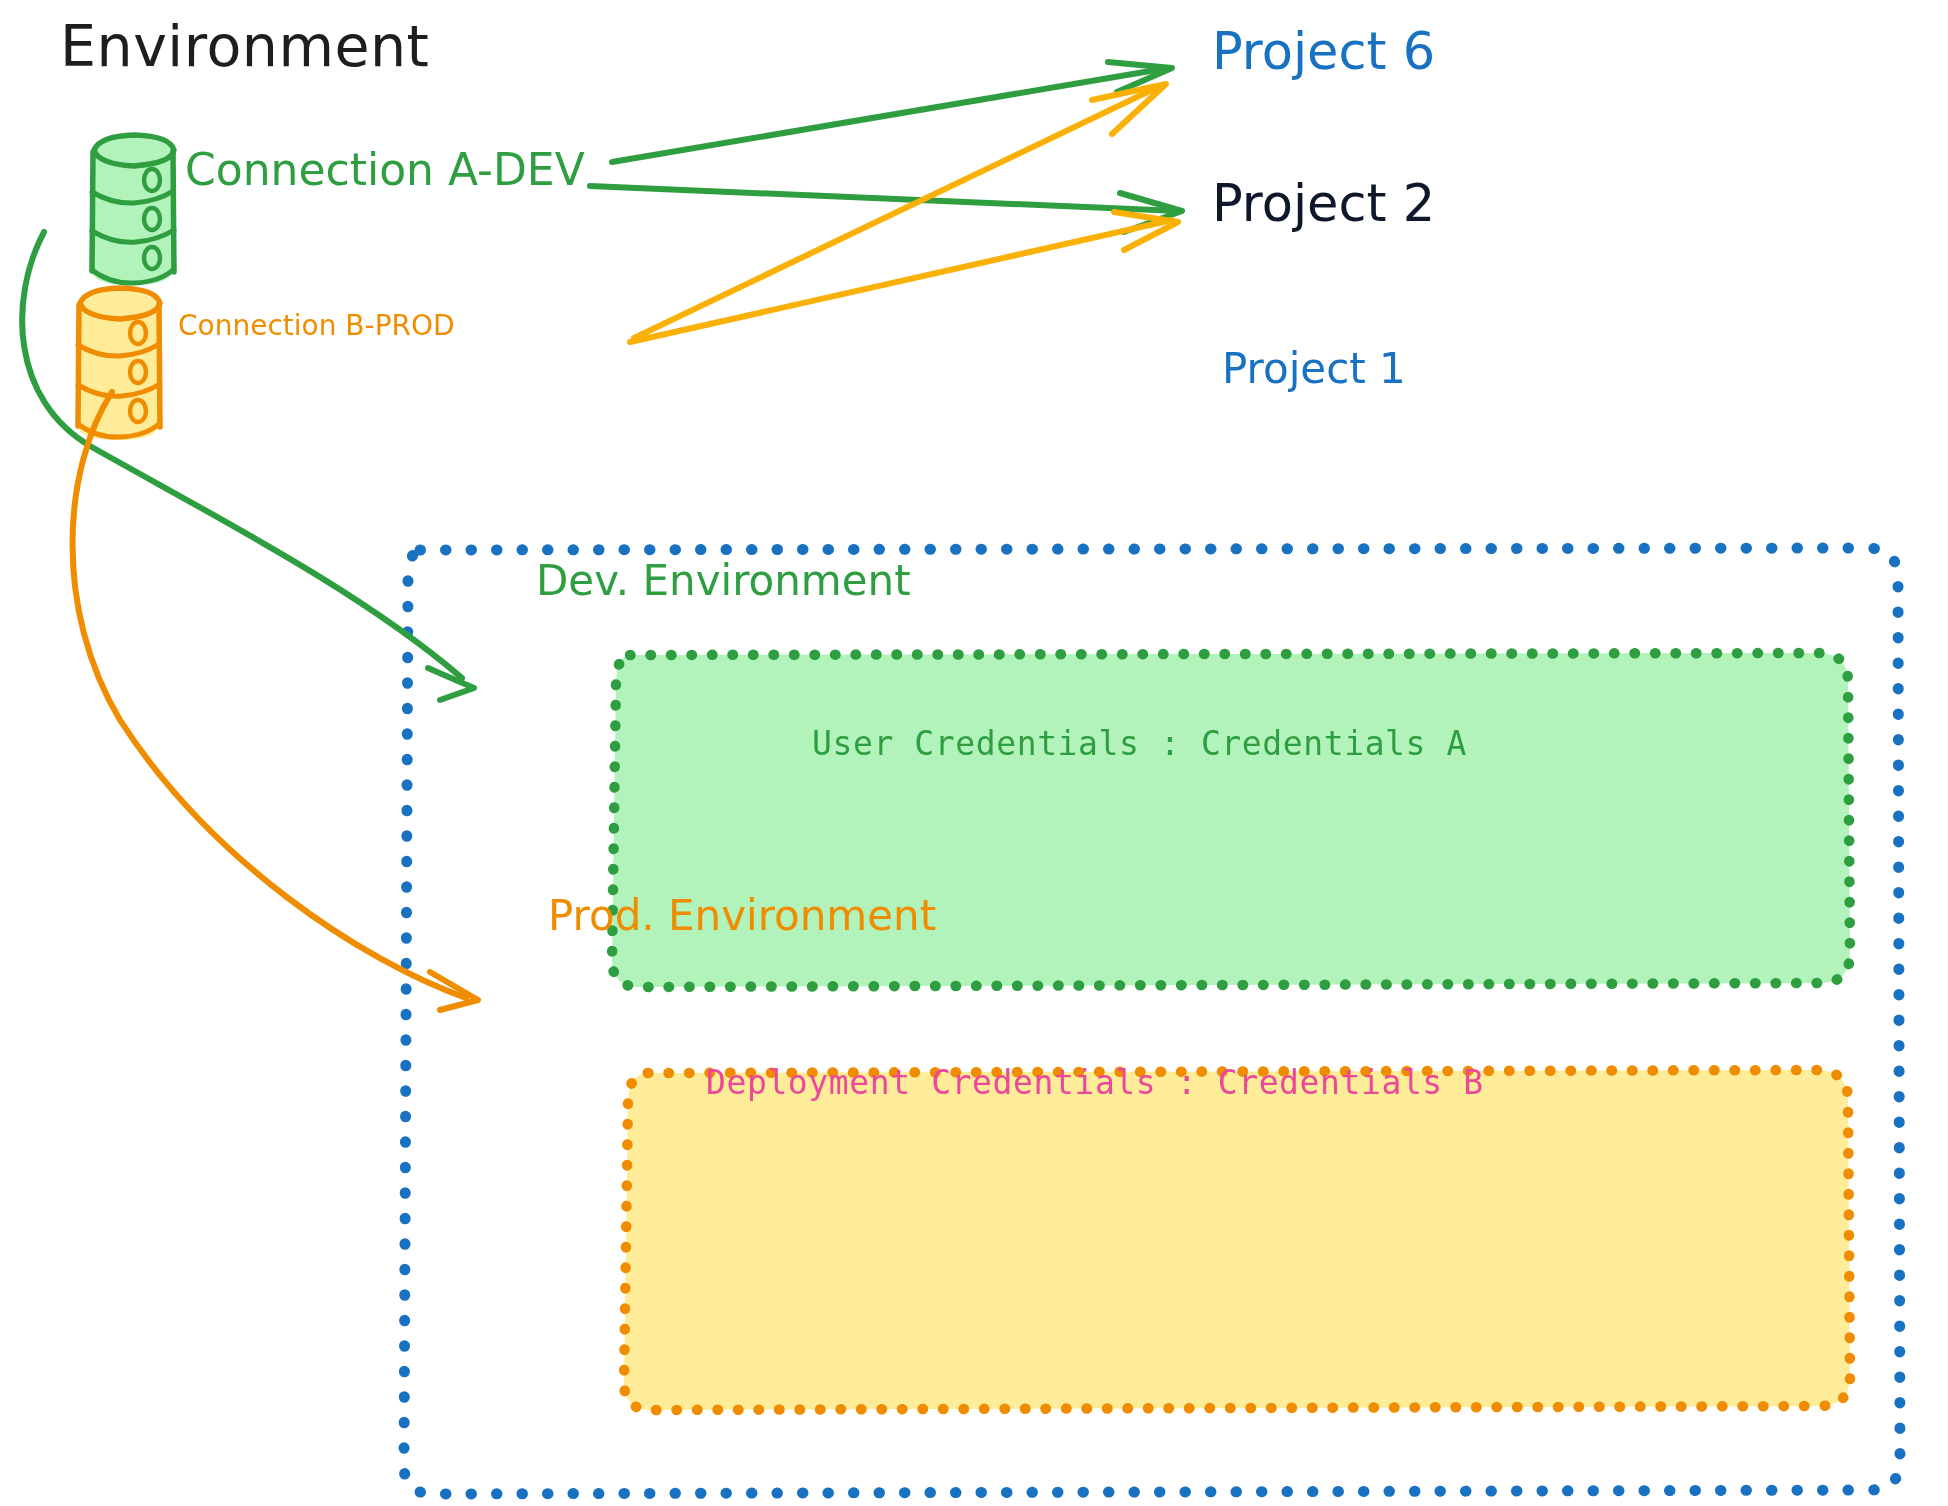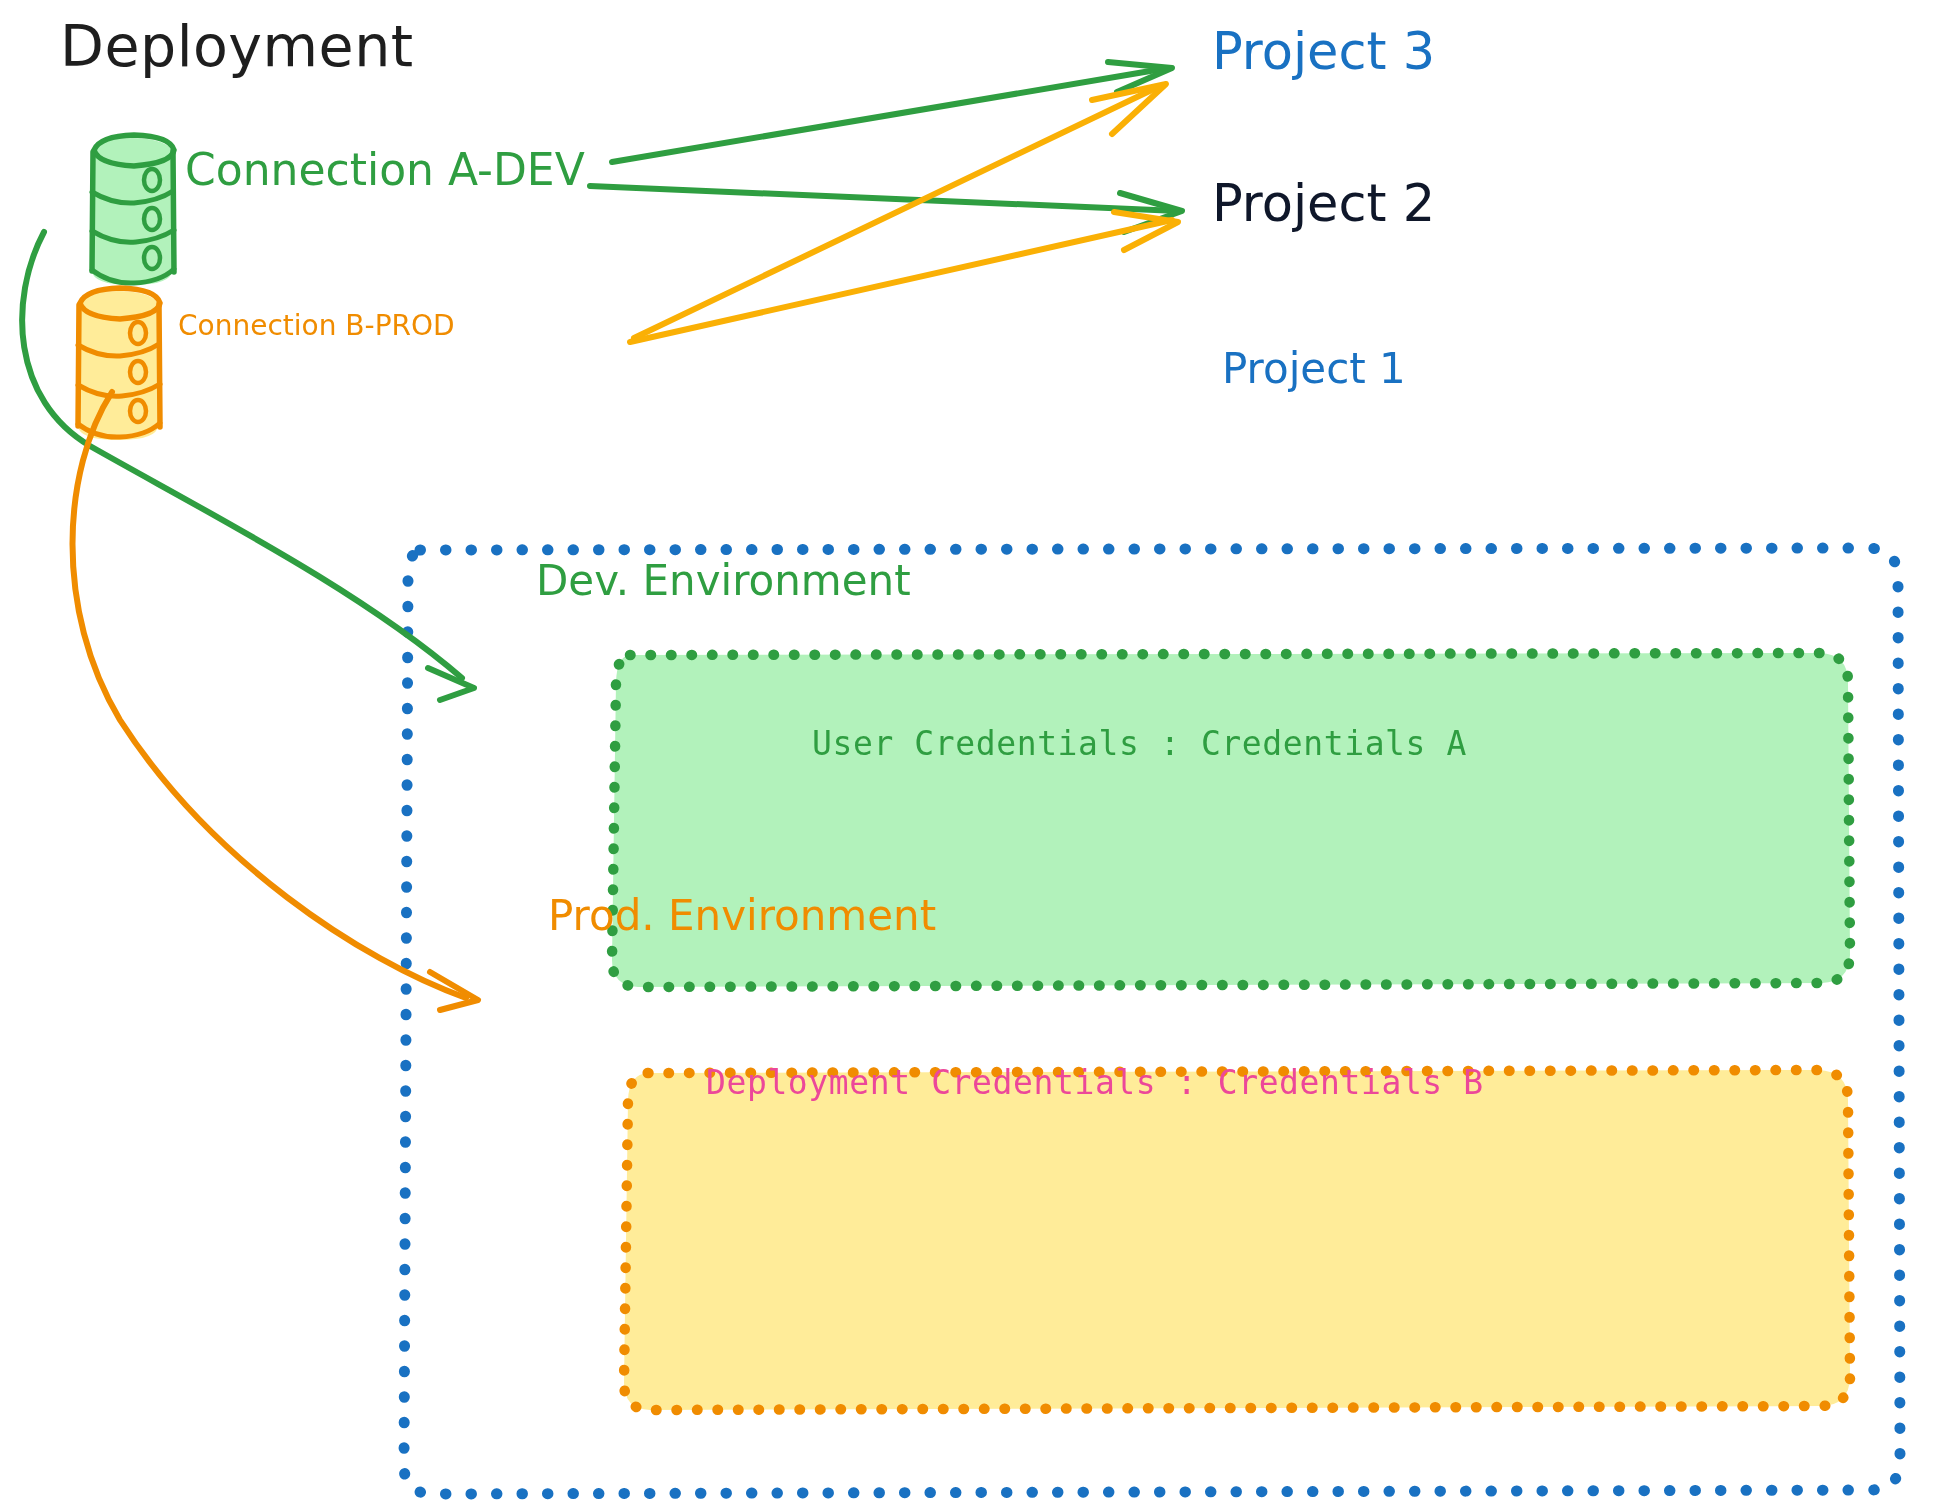--- a/index.html
+++ b/index.html
@@ -184,27 +184,27 @@
       <path d="M 44 232 C 8 300 12 400 90 446 C 210 514 360 590 462 678" fill="none" stroke="#2f9e41" stroke-width="6" stroke-linecap="round"></path>
       <path d="M 428 668 L 474 688 L 440 700" fill="none" stroke="#2f9e41" stroke-width="6" stroke-linecap="round" stroke-linejoin="round"></path>
     </g>
 
     <g>
       <path d="M 112 392 C 62 470 54 610 120 720 C 210 860 360 960 466 998" fill="none" stroke="#f08c00" stroke-width="6" stroke-linecap="round"></path>
       <path d="M 430 972 L 478 1000 L 440 1010" fill="none" stroke="#f08c00" stroke-width="6" stroke-linecap="round" stroke-linejoin="round"></path>
     </g>
   </svg>
 
-  <div class="label hand" id="title-connections">Deployment</div>
+  <div class="label hand" id="title-connections">Environment</div>
 
   <div class="label hand" id="label-conn-a">Connection A-DEV</div>
 
   <div class="label hand" id="label-conn-b">Connection B-PROD</div>
 
-  <div class="label hand" id="label-project-3">Project 3</div>
+  <div class="label hand" id="label-project-3">Project 6</div>
 
   <div class="label hand" id="label-project-2">Project 2</div>
 
   <div class="label hand" id="label-project-1">Project 1</div>
 
   <div class="label hand" id="label-dev-env">Dev. Environment</div>
 
   <div class="label mono" id="label-dev-cred">User Credentials : Credentials A</div>
 
   <div class="label hand" id="label-prod-env">Prod. Environment</div>

